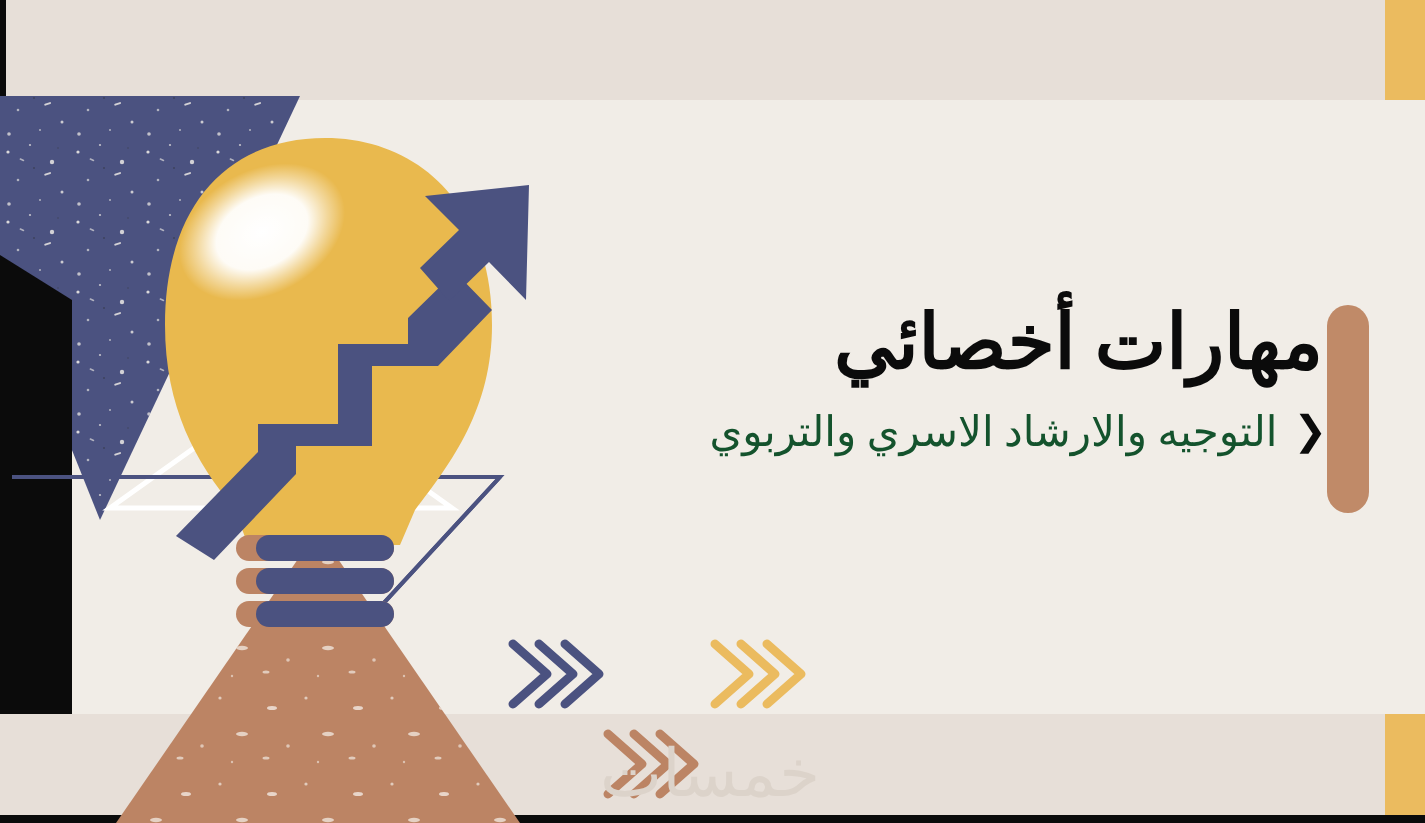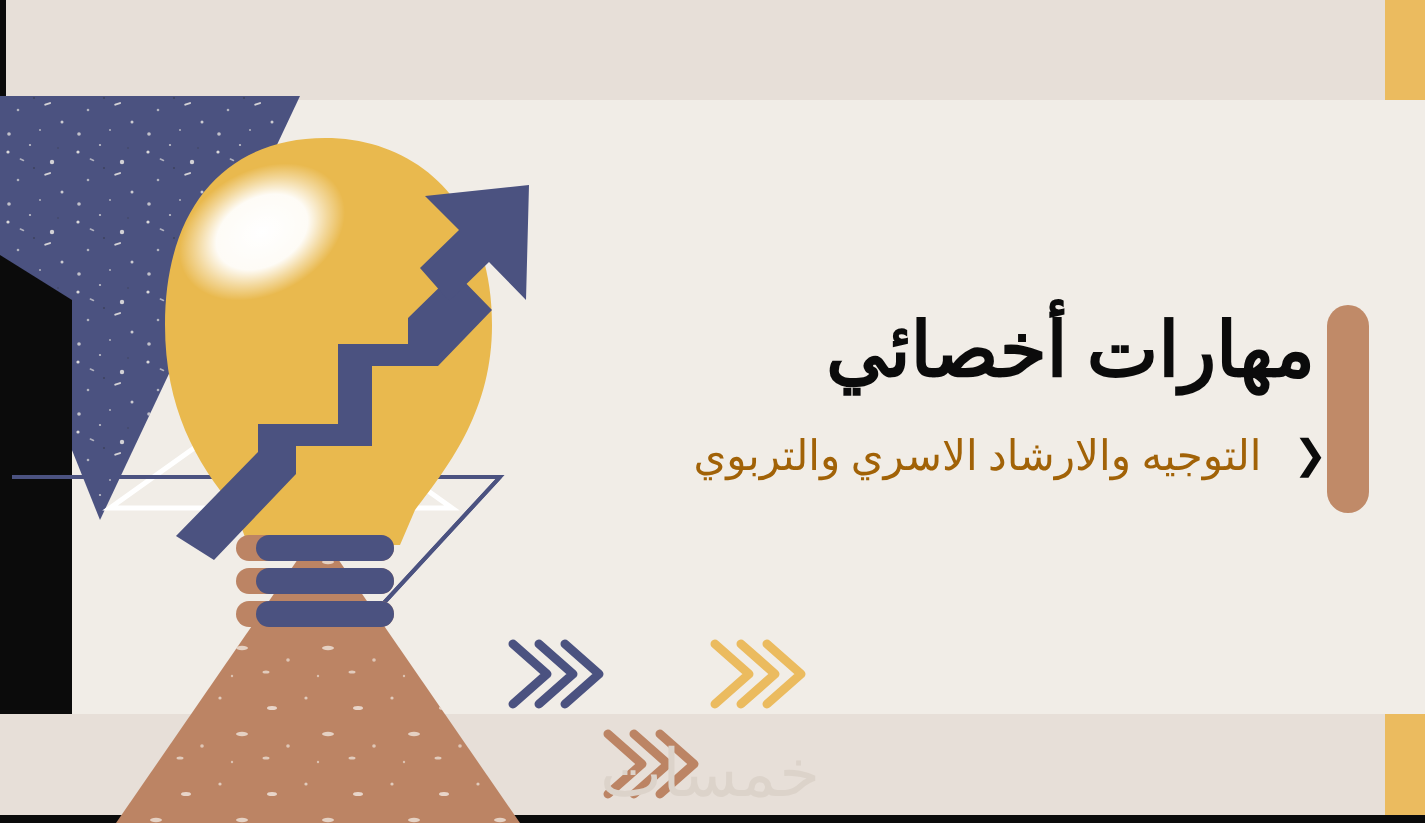--- a/index.html
+++ b/index.html
@@ -55,21 +55,21 @@
     border-radius:21px;
   }
   .text-block{
     position:absolute;
     right:98px; top:296px;
     width:700px;
     text-align:right;
     direction:rtl;
   }
   .title{
-    margin:12px;
+    margin:4px;
     font-family:"Liberation Serif", serif;
     font-weight:bold;
     font-size:76px;
     line-height:1.12;
     color:#0B0B0B;
     letter-spacing:0;
   }
   .subtitle-row{
     margin-top:22px;
     display:flex;
@@ -81,26 +81,26 @@
   .bullet-chevron{
     flex:0 0 auto;
     color:#0B0B0B;
     font-size:40px;
     font-weight:bold;
     line-height:1;
     font-family:"DejaVu Sans", sans-serif;
     transform:translateY(-2px);
   }
   .subtitle{
-    margin:16px;
+    margin:0;
     font-family:"Liberation Serif", serif;
     font-weight:normal;
     font-size:42px;
     line-height:1.2;
-    color:#a16207;
+    color:#14532d;
     white-space:nowrap;
   }
 
   
   .chev-group{position:absolute;}
   .watermark{
     position:absolute;
     left:600px; top:735px;
     font-family:"Liberation Serif", serif;
     font-size:66px;

